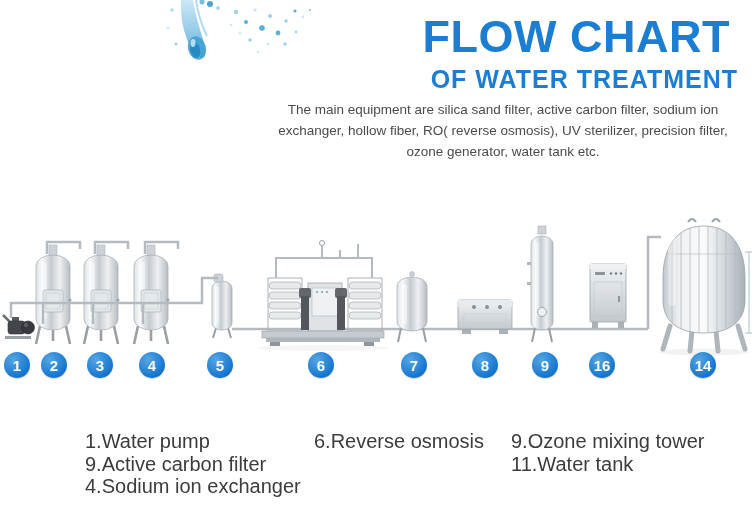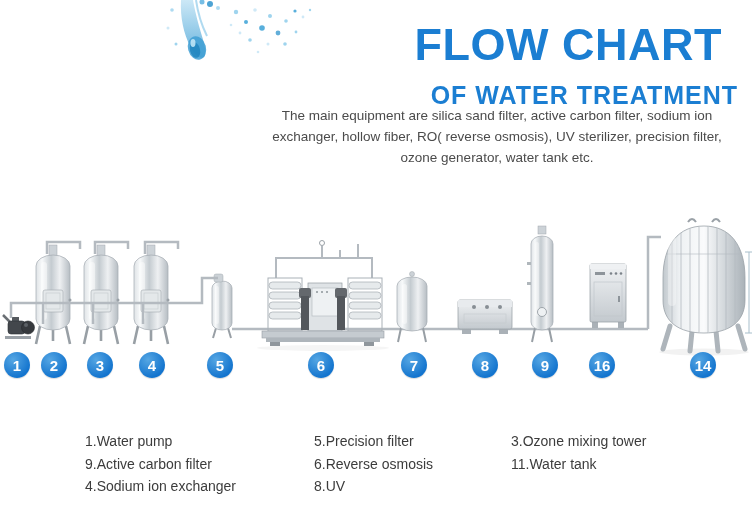--- a/index.html
+++ b/index.html
@@ -1,33 +1,33 @@
 <!DOCTYPE html>
 <html style="--accent: #1b7ed2; --marker-blue: #1374ce; --text-dark: #3c3c3c; --text-body: #4b4b4b;"><head>
 <meta charset="utf-8">
 <style>
   html,body{margin:0;padding:0;background:#ffffff;}
   .page{position:relative;width:752px;height:529px;background:#ffffff;overflow:hidden;
         font-family:"Liberation Sans","DejaVu Sans",sans-serif;}
   .art{position:absolute;left:0;top:0;width:752px;height:529px;}
   .titles{position:absolute;top:6px;right:14px;text-align:right;}
-  .title-main{margin:16px;font-size:45px;font-weight:bold;color:var(--accent,#1b7ed2);
+  .title-main{margin:8px;font-size:45px;font-weight:bold;color:var(--accent,#1b7ed2);
               letter-spacing:.5px;line-height:1.0;text-align:right;}
   .title-sub{margin:4px 0 0 4px;font-size:25px;font-weight:bold;color:var(--accent,#1b7ed2);
              letter-spacing:1px;line-height:1.0;}
-  .intro{position:absolute;top:96px;right:6px;width:478px;margin:10px;text-align:center;
+  .intro{position:absolute;top:96px;right:6px;width:478px;margin:4px;text-align:center;
          font-size:13.5px;line-height:1.55;color:var(--text-body,#4b4b4b);}
   .marker{position:absolute;top:352px;width:26px;height:26px;border-radius:50%;
           background:radial-gradient(circle at 35% 30%, #55a6e3 0%, var(--marker-blue,#1374ce) 72%);
           color:#ffffff;font-size:15px;font-weight:bold;display:flex;align-items:center;
           justify-content:center;box-shadow:0 1px 1px rgba(0,0,0,.15);}
   .legend{position:absolute;top:430px;left:0;width:752px;height:99px;}
   .legend-col{position:absolute;top:0;}
   .legend-col.c1{left:85px;} .legend-col.c2{left:314px;} .legend-col.c3{left:511px;}
-  .legend-item{font-size:14px;line-height:22.5px;color:var(--text-dark,#3c3c3c);white-space:nowrap;}
+  .legend-item{font-size:20px;line-height:22.5px;color:var(--text-dark,#3c3c3c);white-space:nowrap;}
 </style>
 </head>
 <body>
 
 <div class="page">
 
   <svg class="art" viewBox="0 0 752 529">
     <defs>
       <linearGradient id="gMetal" x1="0" y1="0" x2="1" y2="0">
         <stop offset="0" stop-color="#dfe3e6"></stop>
@@ -239,23 +239,21 @@
     <span class="marker" style="left:690px">14</span>
   </div>
 
   <div class="legend">
     <div class="legend-col c1">
       <div class="legend-item">1.Water pump</div>
       <div class="legend-item">9.Active carbon filter</div>
       <div class="legend-item">4.Sodium ion exchanger</div>
     </div>
     <div class="legend-col c2">
-      <div class="legend-item">5.Precision filter</div>
       <div class="legend-item">6.Reverse osmosis</div>
-      <div class="legend-item">8.UV</div>
     </div>
     <div class="legend-col c3">
-      <div class="legend-item">3.Ozone mixing tower</div>
+      <div class="legend-item">9.Ozone mixing tower</div>
       <div class="legend-item">11.Water tank</div>
     </div>
   </div>
 
 </div>
 
 </body></html>

